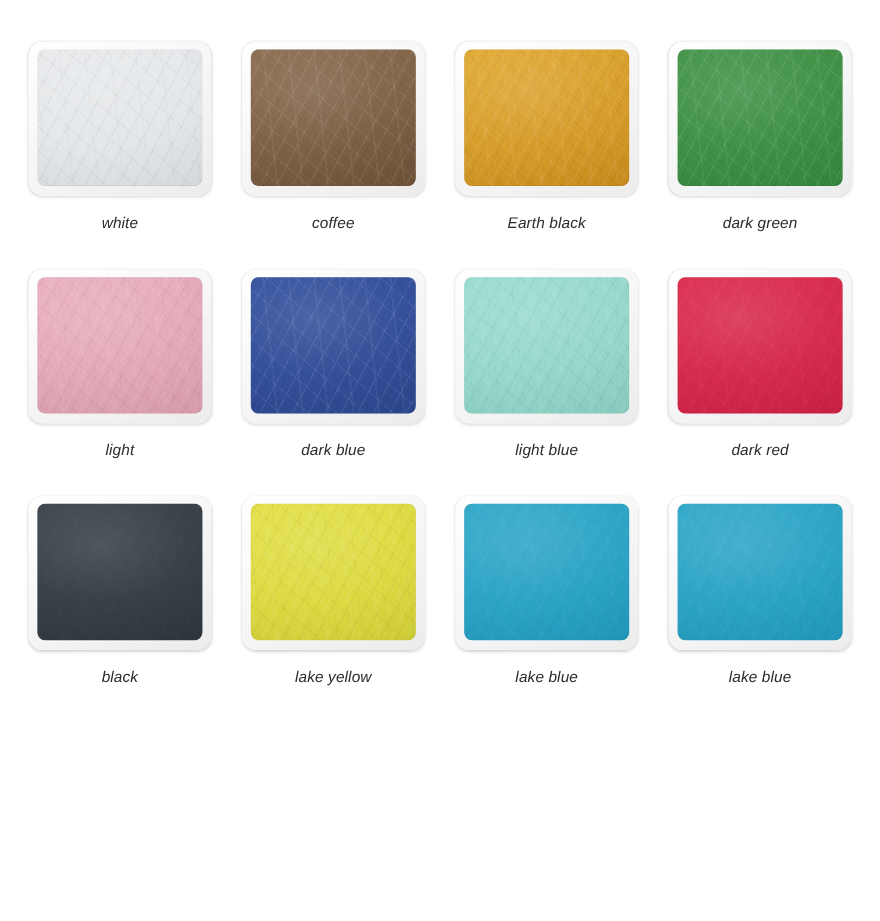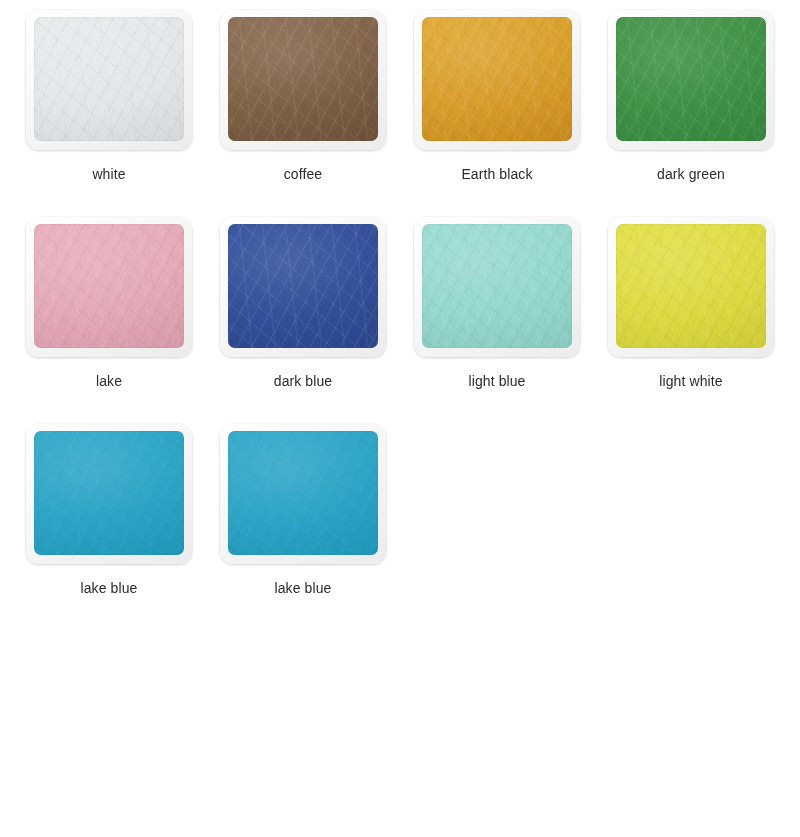--- a/index.html
+++ b/index.html
@@ -23,22 +23,23 @@
     display: grid;
     grid-template-columns: repeat(4, 1fr);
     grid-template-rows: repeat(4, 1fr);
     padding: 4px 12px 6px 12px;
   }
 
   .swatch-cell {
     display: flex;
     flex-direction: column;
     align-items: center;
-    justify-content: flex-start;
+    justify-content: flex-end;
     padding-top: 6px;
+    font-style: italic;
   }
 
   
   .swatch-frame {
     width: 166px;
     height: 140px;
     border-radius: 13px;
     background: linear-gradient(150deg, #ffffff 0%, #f7f7f7 45%, #ececec 100%);
     padding: 7px 8px 9px 8px;
     box-shadow: 0 1px 3px rgba(0,0,0,0.16),
@@ -133,39 +134,51 @@
     <div class="swatch-cell">
       <div class="swatch-frame">
         <div class="swatch-color " style="background: linear-gradient(160deg, rgb(65, 148, 70) 0%, rgb(53, 138, 62) 100%);"></div>
       </div>
       <div class="swatch-label">dark green</div>
     </div>
     <div class="swatch-cell">
       <div class="swatch-frame">
         <div class="swatch-color " style="background: linear-gradient(160deg, rgb(233, 175, 189) 0%, rgb(223, 160, 176) 100%);"></div>
       </div>
-      <div class="swatch-label">lake</div>
+      <div class="swatch-label">light</div>
     </div>
     <div class="swatch-cell">
       <div class="swatch-frame">
         <div class="swatch-color " style="background: linear-gradient(160deg, rgb(51, 81, 158) 0%, rgb(43, 70, 144) 100%);"></div>
       </div>
       <div class="swatch-label">dark blue</div>
     </div>
     <div class="swatch-cell">
       <div class="swatch-frame">
         <div class="swatch-color " style="background: linear-gradient(160deg, rgb(154, 220, 208) 0%, rgb(141, 211, 198) 100%);"></div>
       </div>
       <div class="swatch-label">light blue</div>
     </div>
     <div class="swatch-cell">
       <div class="swatch-frame">
+        <div class="swatch-color tex-low" style="background: linear-gradient(160deg, rgb(220, 43, 78) 0%, rgb(207, 31, 67) 100%);"></div>
+      </div>
+      <div class="swatch-label">dark red</div>
+    </div>
+    <div class="swatch-cell">
+      <div class="swatch-frame">
+        <div class="swatch-color tex-min" style="background: linear-gradient(160deg, rgb(57, 65, 74) 0%, rgb(46, 53, 61) 100%);"></div>
+      </div>
+      <div class="swatch-label">black</div>
+    </div>
+    <div class="swatch-cell">
+      <div class="swatch-frame">
         <div class="swatch-color " style="background: linear-gradient(160deg, rgb(226, 224, 68) 0%, rgb(215, 213, 54) 100%);"></div>
       </div>
-      <div class="swatch-label">light white</div>
+      <div class="swatch-label">lake yellow</div>
     </div>
     <div class="swatch-cell">
       <div class="swatch-frame">
         <div class="swatch-color tex-low" style="background: linear-gradient(160deg, rgb(47, 168, 201) 0%, rgb(31, 156, 192) 100%);"></div>
       </div>
       <div class="swatch-label">lake blue</div>
     </div>
     <div class="swatch-cell">
       <div class="swatch-frame">
         <div class="swatch-color tex-low" style="background: linear-gradient(160deg, rgb(47, 168, 201) 0%, rgb(31, 156, 192) 100%);"></div>

